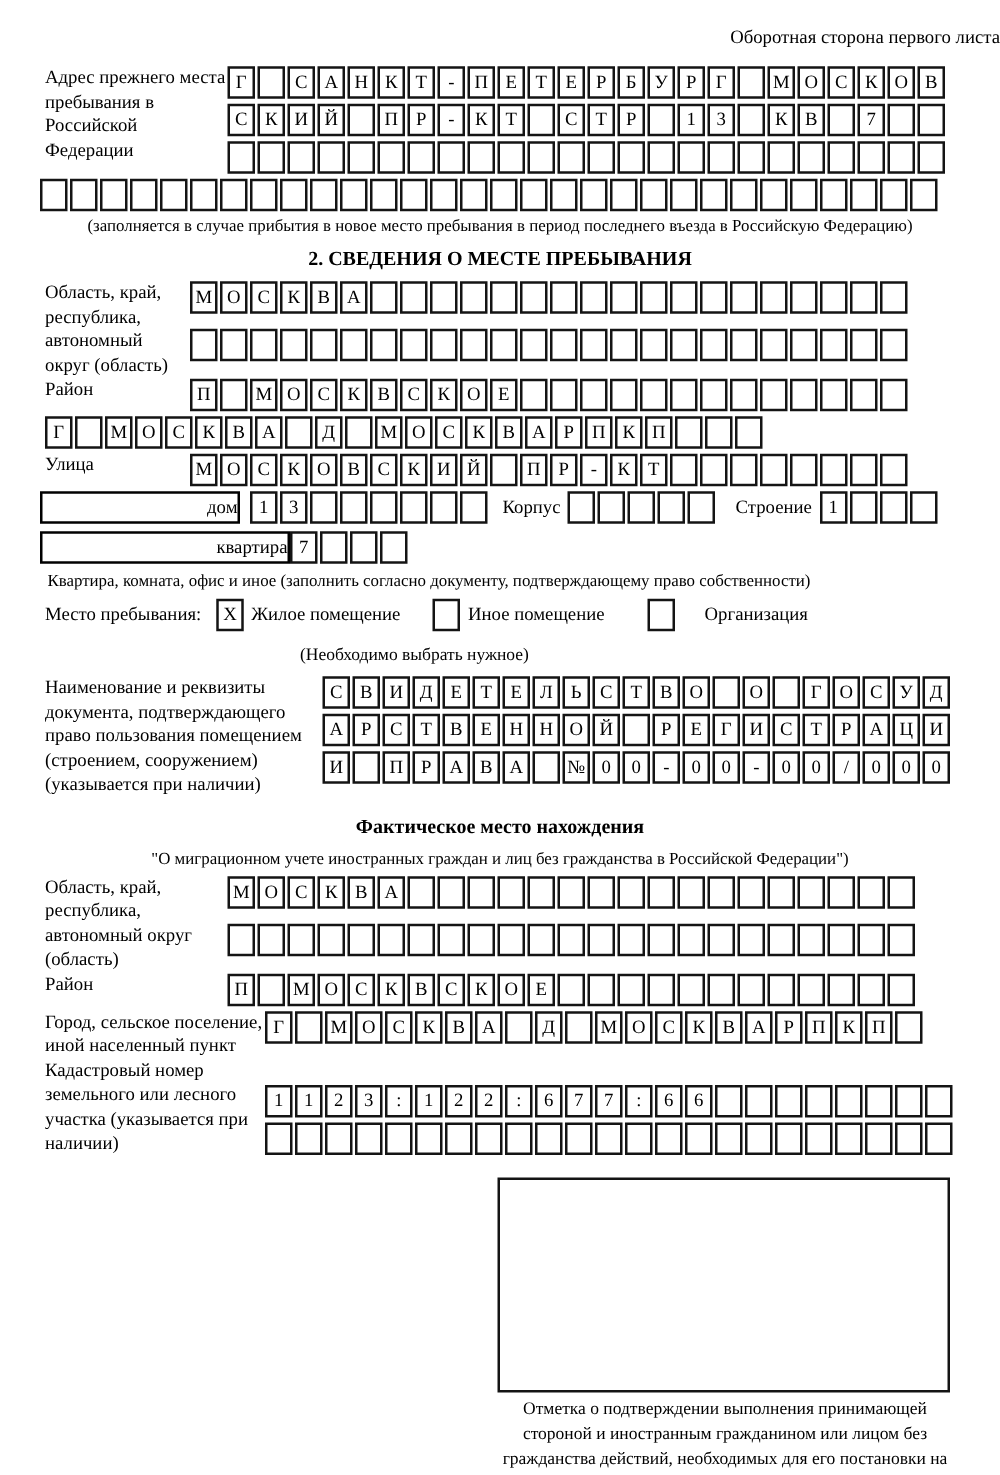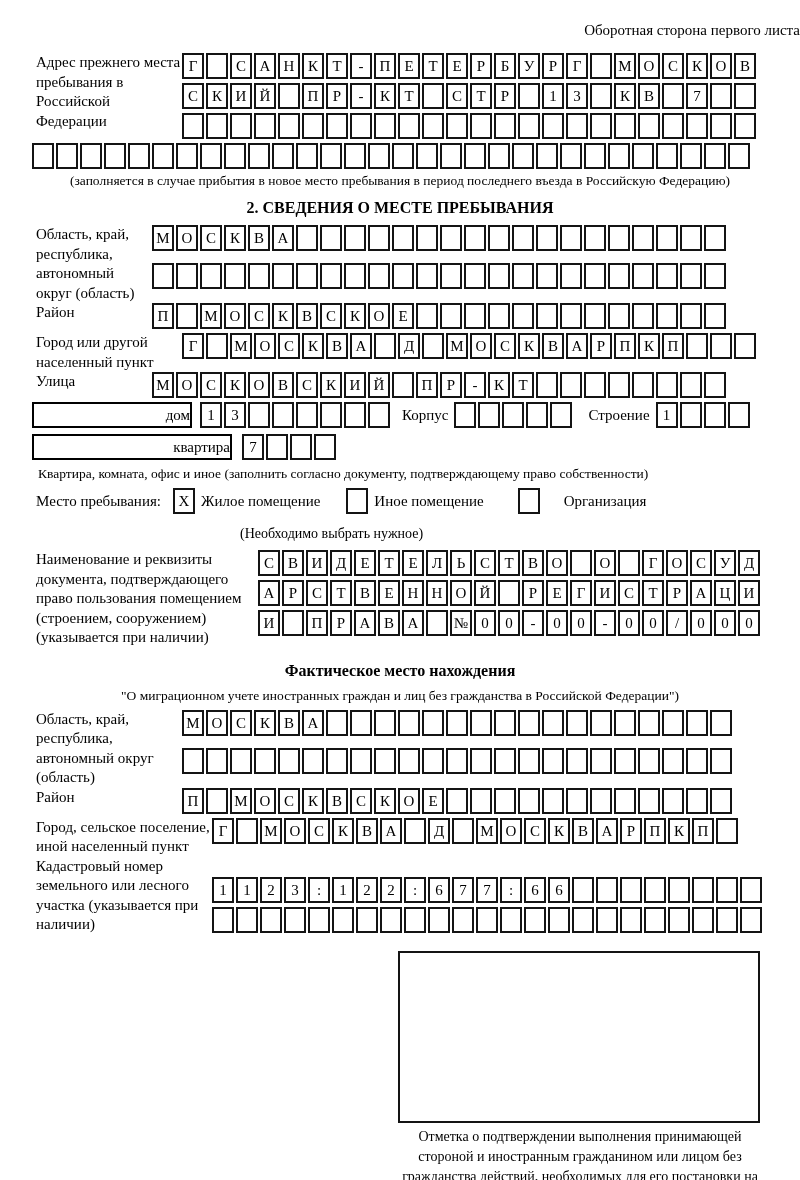--- a/index.html
+++ b/index.html
@@ -235,21 +235,20 @@
         <span class="cell"></span>
         <span class="cell"></span>
         <span class="cell"></span>
         <span class="cell"></span>
         <span class="cell"></span>
         <span class="cell"></span>
       </div>
   </div>
 
   <div class="field">
-    <div class="lbl" style="width:146px;">Город или другой населенный пункт</div>
     <div class="cells">
         <span class="cell">Г</span>
         <span class="cell"></span>
         <span class="cell">М</span>
         <span class="cell">О</span>
         <span class="cell">С</span>
         <span class="cell">К</span>
         <span class="cell">В</span>
         <span class="cell">А</span>
         <span class="cell"></span>
@@ -324,21 +323,21 @@
     <span class="inline-lbl" style="margin:0 6px 0 14px;">Строение</span>
     <span class="cells">
         <span class="cell">1</span>
         <span class="cell"></span>
         <span class="cell"></span>
         <span class="cell"></span>
       </span>
   </div>
 
   <div class="field" style="margin-left:32px;margin-bottom:2px;">
-    <span class="widebox" style="width:196px;margin-right:10px;">квартира</span>
+    <span class="widebox" style="width:196px;">квартира</span>
     <span class="cells">
         <span class="cell">7</span>
         <span class="cell"></span>
         <span class="cell"></span>
         <span class="cell"></span>
       </span>
   </div>
   <div class="caption-left">Квартира, комната, офис и иное (заполнить согласно документу, подтверждающему право собственности)</div>
 
   <div class="stayrow">

